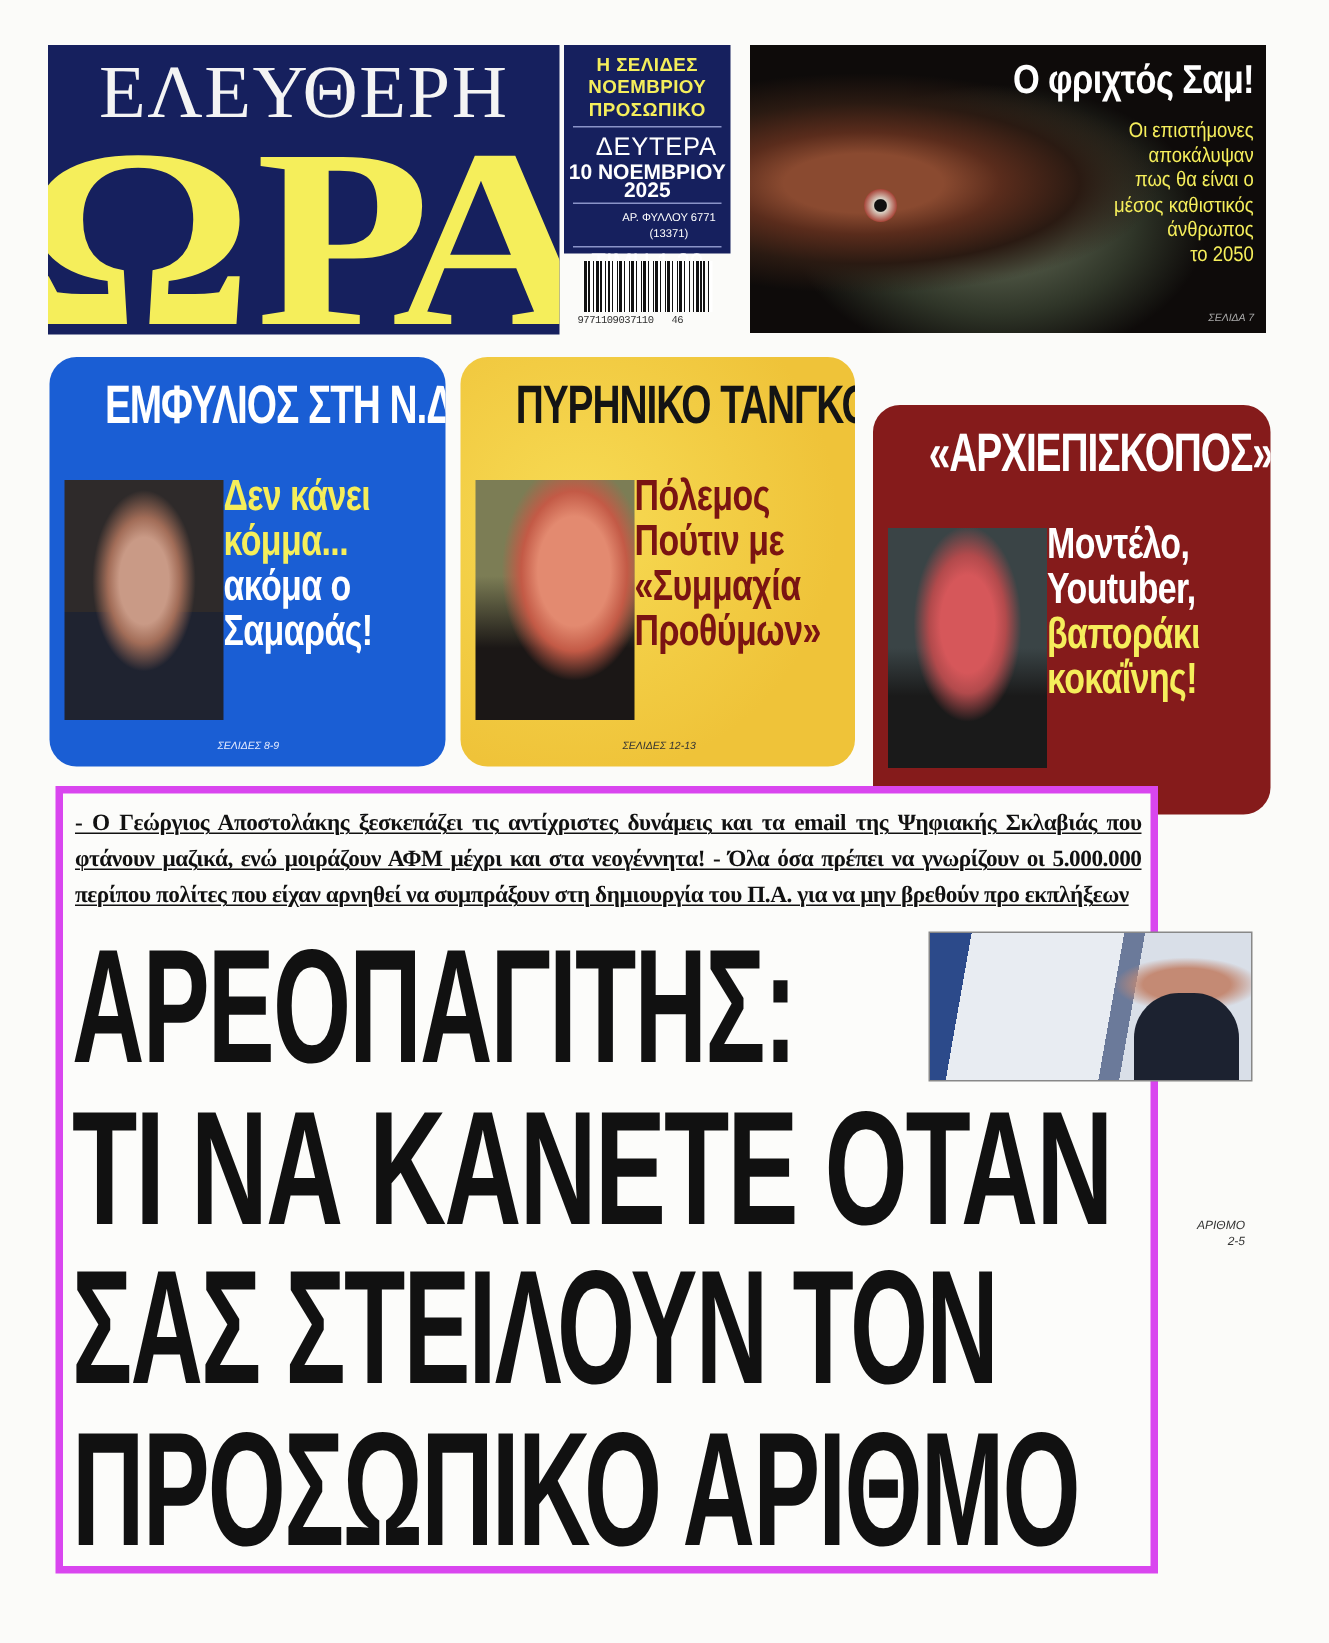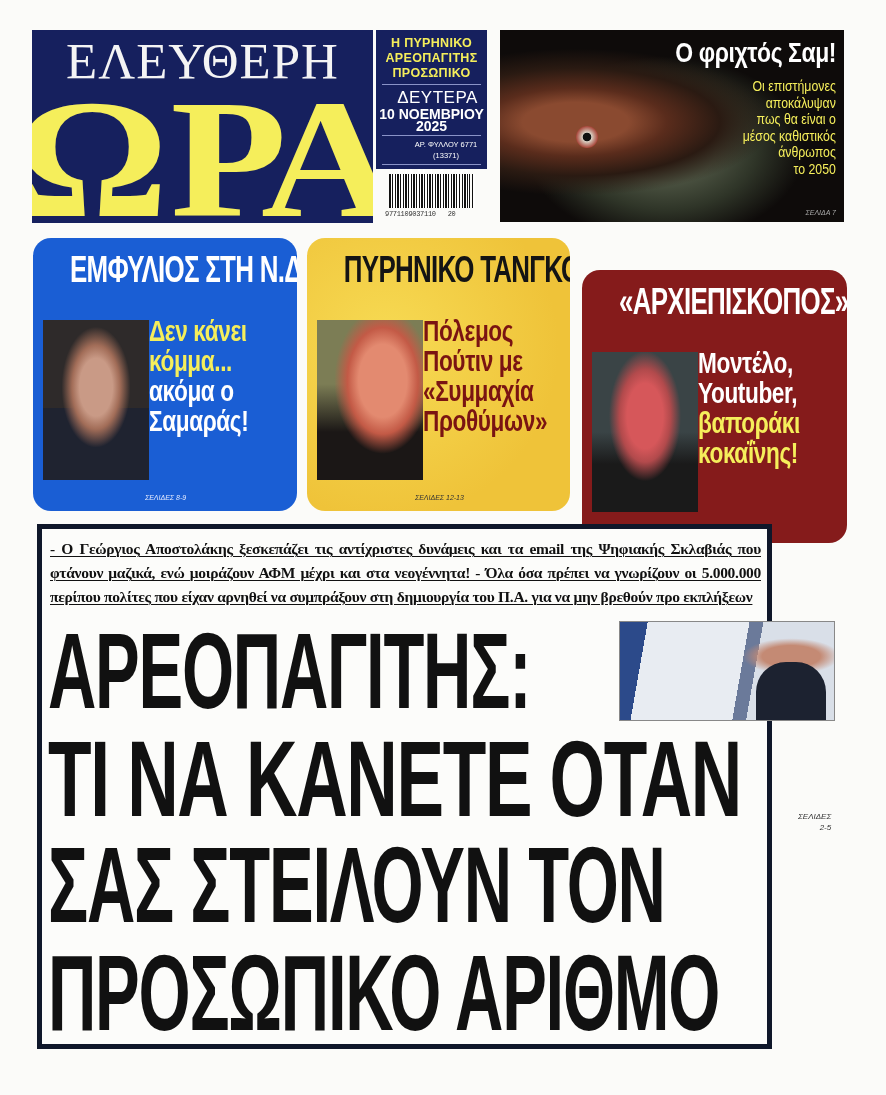--- a/index.html
+++ b/index.html
@@ -64,21 +64,21 @@
   .p-red .photo { background: radial-gradient(ellipse at 50% 40%, #d6575a 0 24%, #b24a4c 34%, transparent 48%),
     linear-gradient(180deg, #3a4446 0 50%, #1a1a1a 70%); }
   .p-red .body { color: #fff; }
   .p-red .body .yl { color: #f5ee5b; }
   .p-red .pages { left: 120px; color: #f5ee5b; }
 
   .yl { color: #f5ee5b; }
   .wh { color: #fff; }
 
   
-  .main { position: absolute; left: 37px; top: 524px; width: 735px; height: 525px; border: 5px solid #0f172a; background: #fcfcfa; }
+  .main { position: absolute; left: 37px; top: 524px; width: 735px; height: 525px; border: 5px solid #d946ef; background: #fcfcfa; }
   .main .deck { position: absolute; left: 8px; right: 6px; top: 8px; font-family: "Liberation Serif", serif; font-weight: bold; font-size: 15.5px; line-height: 24px; color: #111;
     text-align: justify; text-decoration: underline; text-decoration-thickness: 1px; text-underline-offset: 2px; letter-spacing: -0.3px; }
   .main .hl { position: absolute; left: 6px; font-weight: bold; color: #111; font-size: 108px; line-height: 1; letter-spacing: -2px; transform-origin: left top; white-space: nowrap; }
   .main .hl1 { top: 88px; transform: scale(.62, 1); }
   .main .hl2 { top: 196px; transform: scale(.66, 1); }
   .main .hl3 { top: 302px; transform: scale(.62, 1); }
   .main .hl4 { top: 410px; transform: scale(.62, 1); }
   .main .photo { position: absolute; left: 577px; top: 92px; width: 216px; height: 100px; border: 1px solid #888;
     background: radial-gradient(ellipse at 80% 35%, #c48a74 0 12%, transparent 20%),
                 linear-gradient(180deg, transparent 0 50%, transparent 50%),
@@ -88,37 +88,37 @@
 </style>
 </head>
 <body>
 
 <div class="masthead">
   <div class="eleftheri">ΕΛΕΥΘΕΡΗ</div>
   <div class="ora">ΩΡΑ</div>
 </div>
 
 <div class="infobox">
-  <div class="tagline">Η ΠΥΡΗΝΙΚΟ</div>
-  <div class="tagline">ΑΡΕΟΠΑΓΙΤΗΣ</div>
+  <div class="tagline">Η ΣΕΛΙΔΕΣ</div>
+  <div class="tagline">ΝΟΕΜΒΡΙΟΥ</div>
   <div class="tagline">ΠΡΟΣΩΠΙΚΟ</div>
   <div class="sep"></div>
   <div class="day">ΔΕΥΤΕΡΑ</div>
   <div class="date">10 ΝΟΕΜΒΡΙΟΥ 2025</div>
   <div class="sep"></div>
   <div class="issue">ΑΡ. ΦΥΛΛΟΥ 6771 (13371)</div>
   <div class="sep"></div>
   <div class="price">ΤΙΜΗ 1,20 ΕΥΡΩ</div>
 </div>
 
 <div class="barcode"></div>
 <div class="barcode-add"></div>
 <div class="barcode-num">
   <span>9771109037110</span>
-  <span style="margin-left:8px">20</span>
+  <span style="margin-left:8px">46</span>
 </div>
 
 <div class="teaser">
   <div class="eye"></div>
   <div class="title">Ο φριχτός Σαμ!</div>
   <div class="sub">
     <div>Οι επιστήμονες</div>
     <div>αποκάλυψαν</div>
     <div>πως θα είναι ο</div>
     <div>μέσος καθιστικός</div>
@@ -165,16 +165,16 @@
 </div>
 
 <div class="main">
   <div class="deck">- Ο Γεώργιος Αποστολάκης ξεσκεπάζει τις αντίχριστες δυνάμεις και τα email της Ψηφιακής Σκλαβιάς που φτάνουν μαζικά, ενώ μοιράζουν ΑΦΜ μέχρι και στα νεογέννητα! - Όλα όσα πρέπει να γνωρίζουν οι 5.000.000 περίπου πολίτες που είχαν αρνηθεί να συμπράξουν στη δημιουργία του Π.Α. για να μην βρεθούν προ εκπλήξεων</div>
   <div class="photo"></div>
   <div class="hl hl1">ΑΡΕΟΠΑΓΙΤΗΣ:</div>
   <div class="hl hl2">ΤΙ ΝΑ ΚΑΝΕΤΕ ΟΤΑΝ</div>
   <div class="hl hl3">ΣΑΣ ΣΤΕΙΛΟΥΝ ΤΟΝ</div>
   <div class="hl hl4">ΠΡΟΣΩΠΙΚΟ ΑΡΙΘΜΟ</div>
   <div class="pages">
-    <div>ΣΕΛΙΔΕΣ</div>
+    <div>ΑΡΙΘΜΟ</div>
     <div>2-5</div>
   </div>
 </div>
 
 </body></html>

